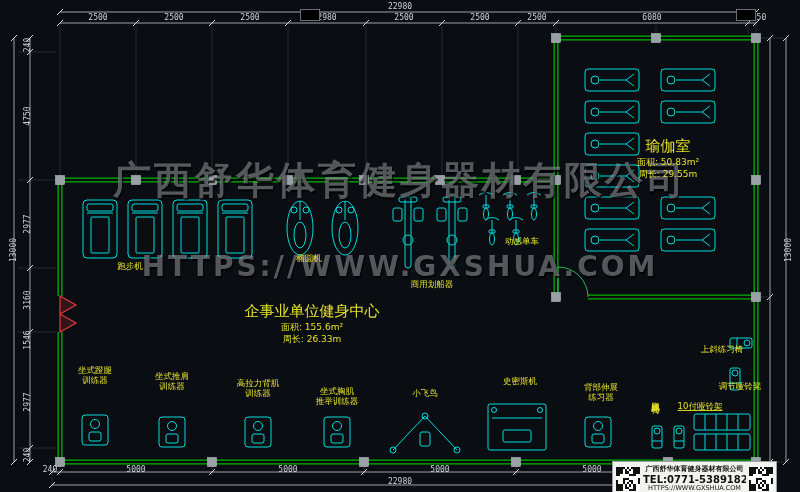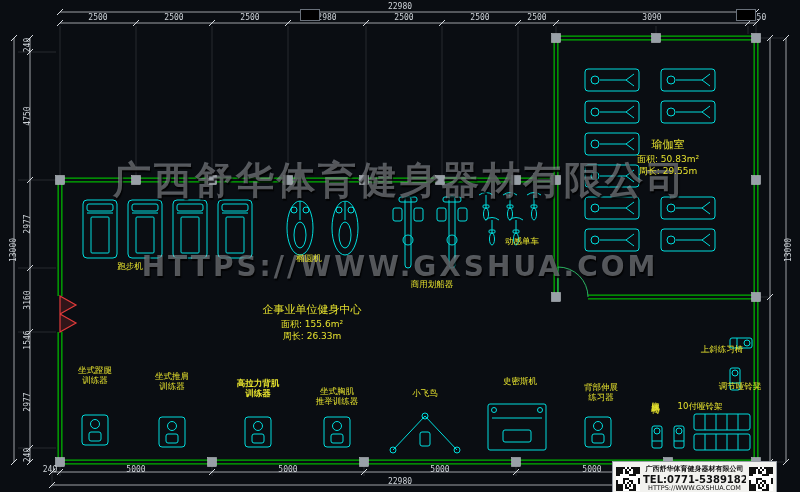--- a/index.html
+++ b/index.html
@@ -8,21 +8,21 @@
   .stage svg{position:absolute;left:0;top:0;}
   #labels{position:absolute;inset:0;}
   .lbl{position:absolute;transform:translate(-50%,-50%);color:#e6e22e;font-size:8.5px;
        line-height:1.2;text-align:center;white-space:pre-line;}
   .lbl.vert{writing-mode:vertical-rl;white-space:pre;letter-spacing:1px;}
   .dim{position:absolute;transform:translate(-50%,-50%);color:#ced3d8;font-size:8px;
        font-family:"DejaVu Sans Mono",monospace;white-space:nowrap;}
   .dim.vert{transform:translate(-50%,-50%) rotate(-90deg);}
   .room-block{position:absolute;transform:translate(-50%,-50%);color:#e6e22e;font-size:9px;
        line-height:1.35;text-align:center;white-space:nowrap;}
-  .room-block div:first-child{font-size:11px;}
+  .room-block div:first-child{font-size:15px;}
   .wm{position:absolute;left:0;width:100%;text-align:center;font-weight:bold;
       color:rgba(165,170,176,0.5);text-shadow:1px 2px 1px rgba(0,0,0,0.8);white-space:nowrap;}
   #wm1{top:155px;font-size:38px;letter-spacing:3px;}
   #wm2{top:203px;font-size:33px;letter-spacing:7px;}
   #wm3{top:250px;font-size:28px;letter-spacing:3px;}
   .gtag{position:absolute;width:18px;height:10px;background:#000;border:1px solid #69707a;}
   .tb{position:absolute;left:612px;top:461px;width:157px;height:30px;background:#f2f2ef;
       border:1px solid #9aa0a8;display:flex;align-items:center;gap:3px;padding:2px 3px;z-index:5;}
   .tb .txt{flex:1;text-align:center;color:#111;line-height:1.15;overflow:hidden;}
   .tb .l1{font-size:7px;font-weight:bold;white-space:nowrap;}
@@ -250,41 +250,41 @@
       <div>周长: 29.55m</div>
     </div>
   <div class="lbl" style="left: 130px; top: 266px;">跑步机</div>
       <div class="lbl" style="left: 309px; top: 258px;">椭圆机</div>
       <div class="lbl" style="left: 432px; top: 284px;">商用划船器</div>
       <div class="lbl" style="left: 522px; top: 241px;">动感单车</div>
       <div class="lbl" style="left: 95px; top: 375px;">坐式蹬腿
 训练器</div>
       <div class="lbl" style="left: 172px; top: 381px;">坐式推肩
 训练器</div>
-      <div class="lbl" style="left: 258px; top: 388px; font-weight: bold;">高拉力背肌
+      <div class="lbl" style="left: 258px; top: 388px;">高拉力背肌
 训练器</div>
       <div class="lbl" style="left: 337px; top: 396px;">坐式胸肌
 推举训练器</div>
       <div class="lbl" style="left: 425px; top: 393px;">小飞鸟</div>
       <div class="lbl" style="left: 520px; top: 381px;">史密斯机</div>
       <div class="lbl" style="left: 601px; top: 392px;">背部伸展
 练习器</div>
       <div class="lbl vert" style="left: 656px; top: 398px;">腹肌练习椅</div>
       <div class="lbl" style="left: 740px; top: 386px;">调节哑铃凳</div>
-      <div class="lbl" style="left: 700px; top: 406px;">10付哑铃架</div>
+      <div class="lbl" style="left: 700px; top: 406px; text-decoration: underline;">10付哑铃架</div>
       <div class="lbl" style="left: 722px; top: 349px;">上斜练习椅</div>
       <div class="dim" style="left: 400px; top: 6px;">22980</div>
       <div class="dim" style="left: 98px; top: 17px;">2500</div>
       <div class="dim" style="left: 174px; top: 17px;">2500</div>
       <div class="dim" style="left: 250px; top: 17px;">2500</div>
       <div class="dim" style="left: 327px; top: 17px;">2980</div>
       <div class="dim" style="left: 404px; top: 17px;">2500</div>
       <div class="dim" style="left: 480px; top: 17px;">2500</div>
       <div class="dim" style="left: 537px; top: 17px;">2500</div>
-      <div class="dim" style="left: 652px; top: 17px;">3090</div>
+      <div class="dim" style="left: 652px; top: 17px;">6080</div>
       <div class="dim" style="left: 759px; top: 17px;">250</div>
       <div class="dim" style="left: 400px; top: 481px;">22980</div>
       <div class="dim" style="left: 50px; top: 469px;">240</div>
       <div class="dim" style="left: 136px; top: 469px;">5000</div>
       <div class="dim" style="left: 288px; top: 469px;">5000</div>
       <div class="dim" style="left: 440px; top: 469px;">5000</div>
       <div class="dim" style="left: 592px; top: 469px;">5000</div>
       <div class="dim vert" style="left: 13px; top: 250px;">13000</div>
       <div class="dim vert" style="left: 27px; top: 45px;">240</div>
       <div class="dim vert" style="left: 27px; top: 116px;">4750</div>

